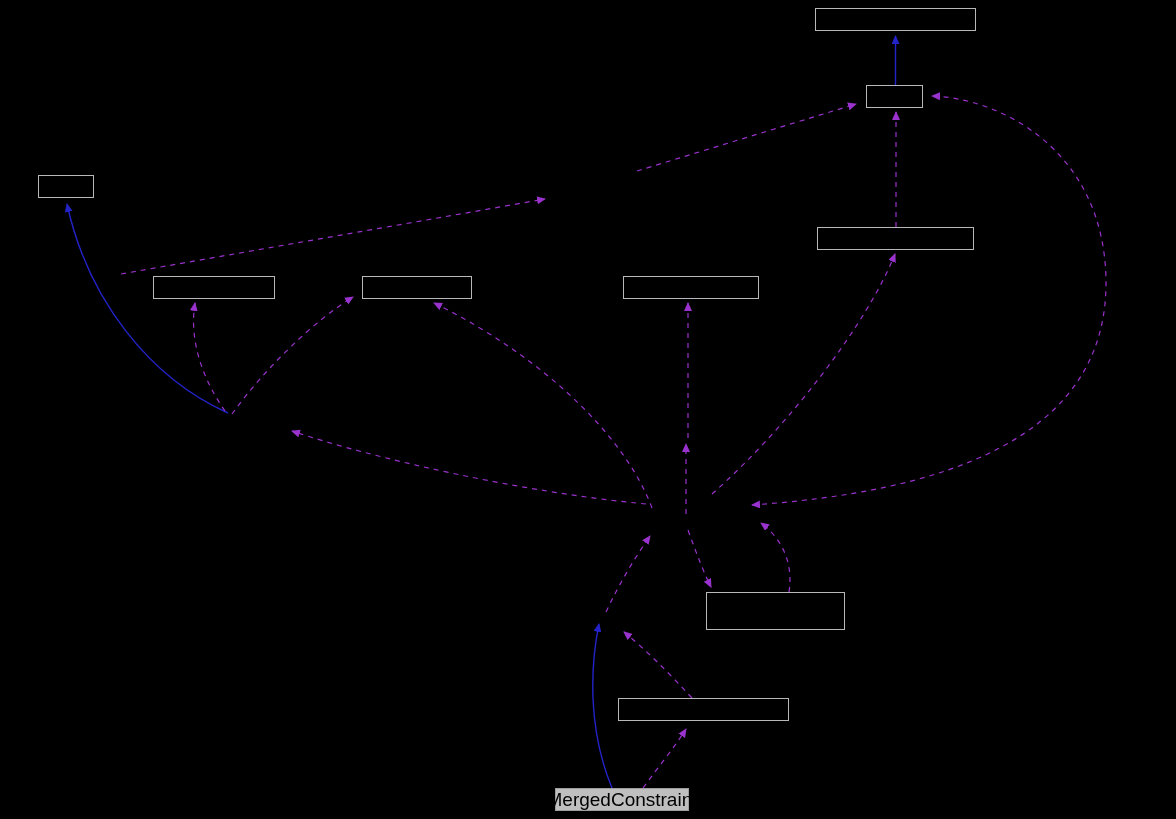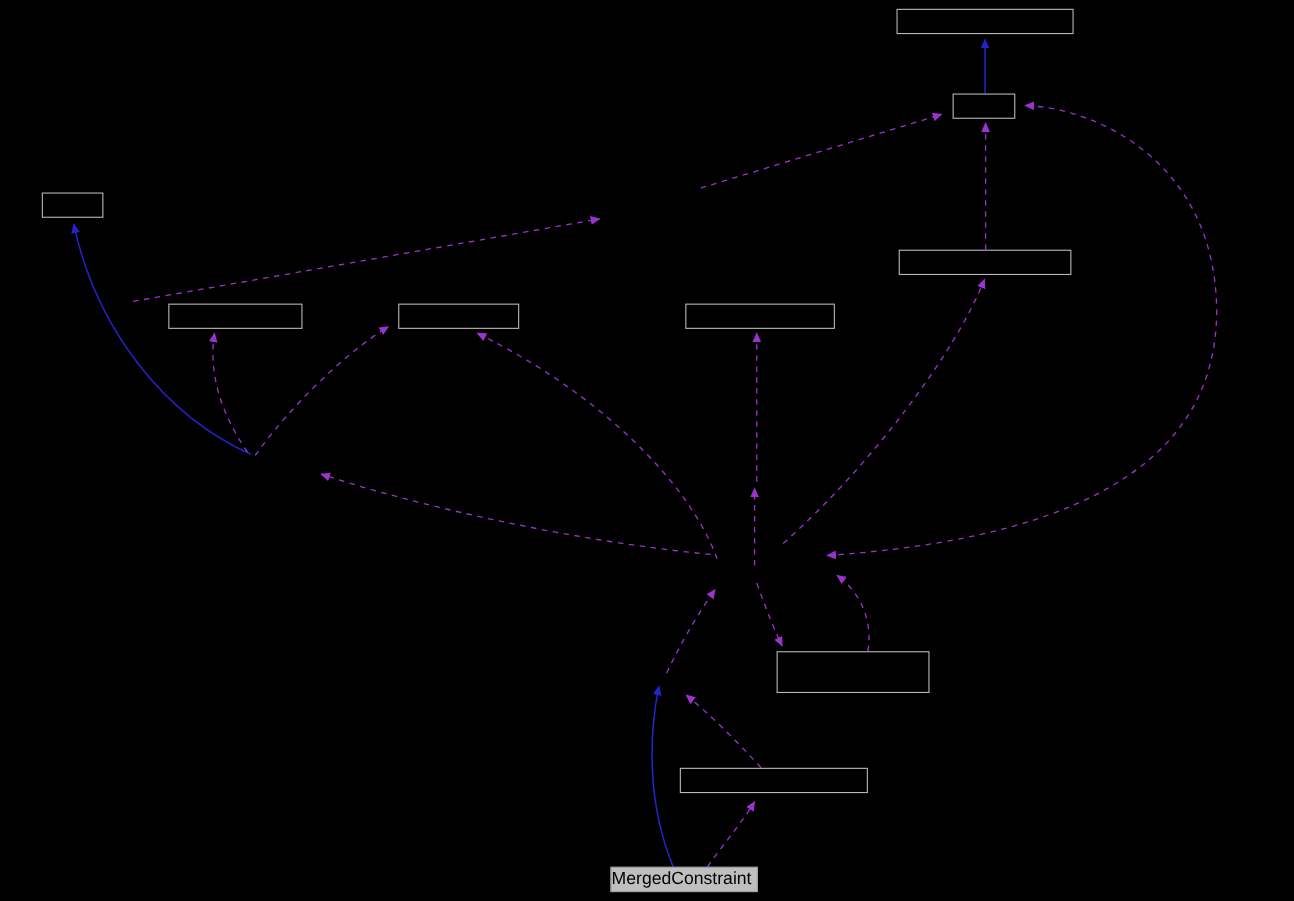--- a/index.html
+++ b/index.html
@@ -23,22 +23,22 @@
   .edges{position:absolute;left:0;top:0;width:1176px;height:819px;}
   .edge-usage{stroke:var(--usage-edge);stroke-width:1.2;fill:none;stroke-dasharray:5 5;}
   .edge-inherit{stroke:var(--inheritance-edge);stroke-width:1.4;fill:none;}
   .marker-usage{fill:var(--usage-edge);}
   .marker-inherit{fill:var(--inheritance-edge);}
   .node{
     position:absolute;
     box-sizing:border-box;
     border:1px solid var(--node-border);
     background:var(--node-fill);
-    display:flex;align-items:center;justify-content:flex-start;
-    font-size:16px;color:var(--node-fill);
+    display:flex;align-items:center;justify-content:center;
+    font-size:19px;color:var(--node-fill);
     cursor:pointer;
   }
   .node--highlight{
     background:var(--highlight-fill);
     border-color:var(--highlight-border);
     color:var(--highlight-text);
   }
   .node .label{white-space:nowrap;}
 </style>
 </head>

